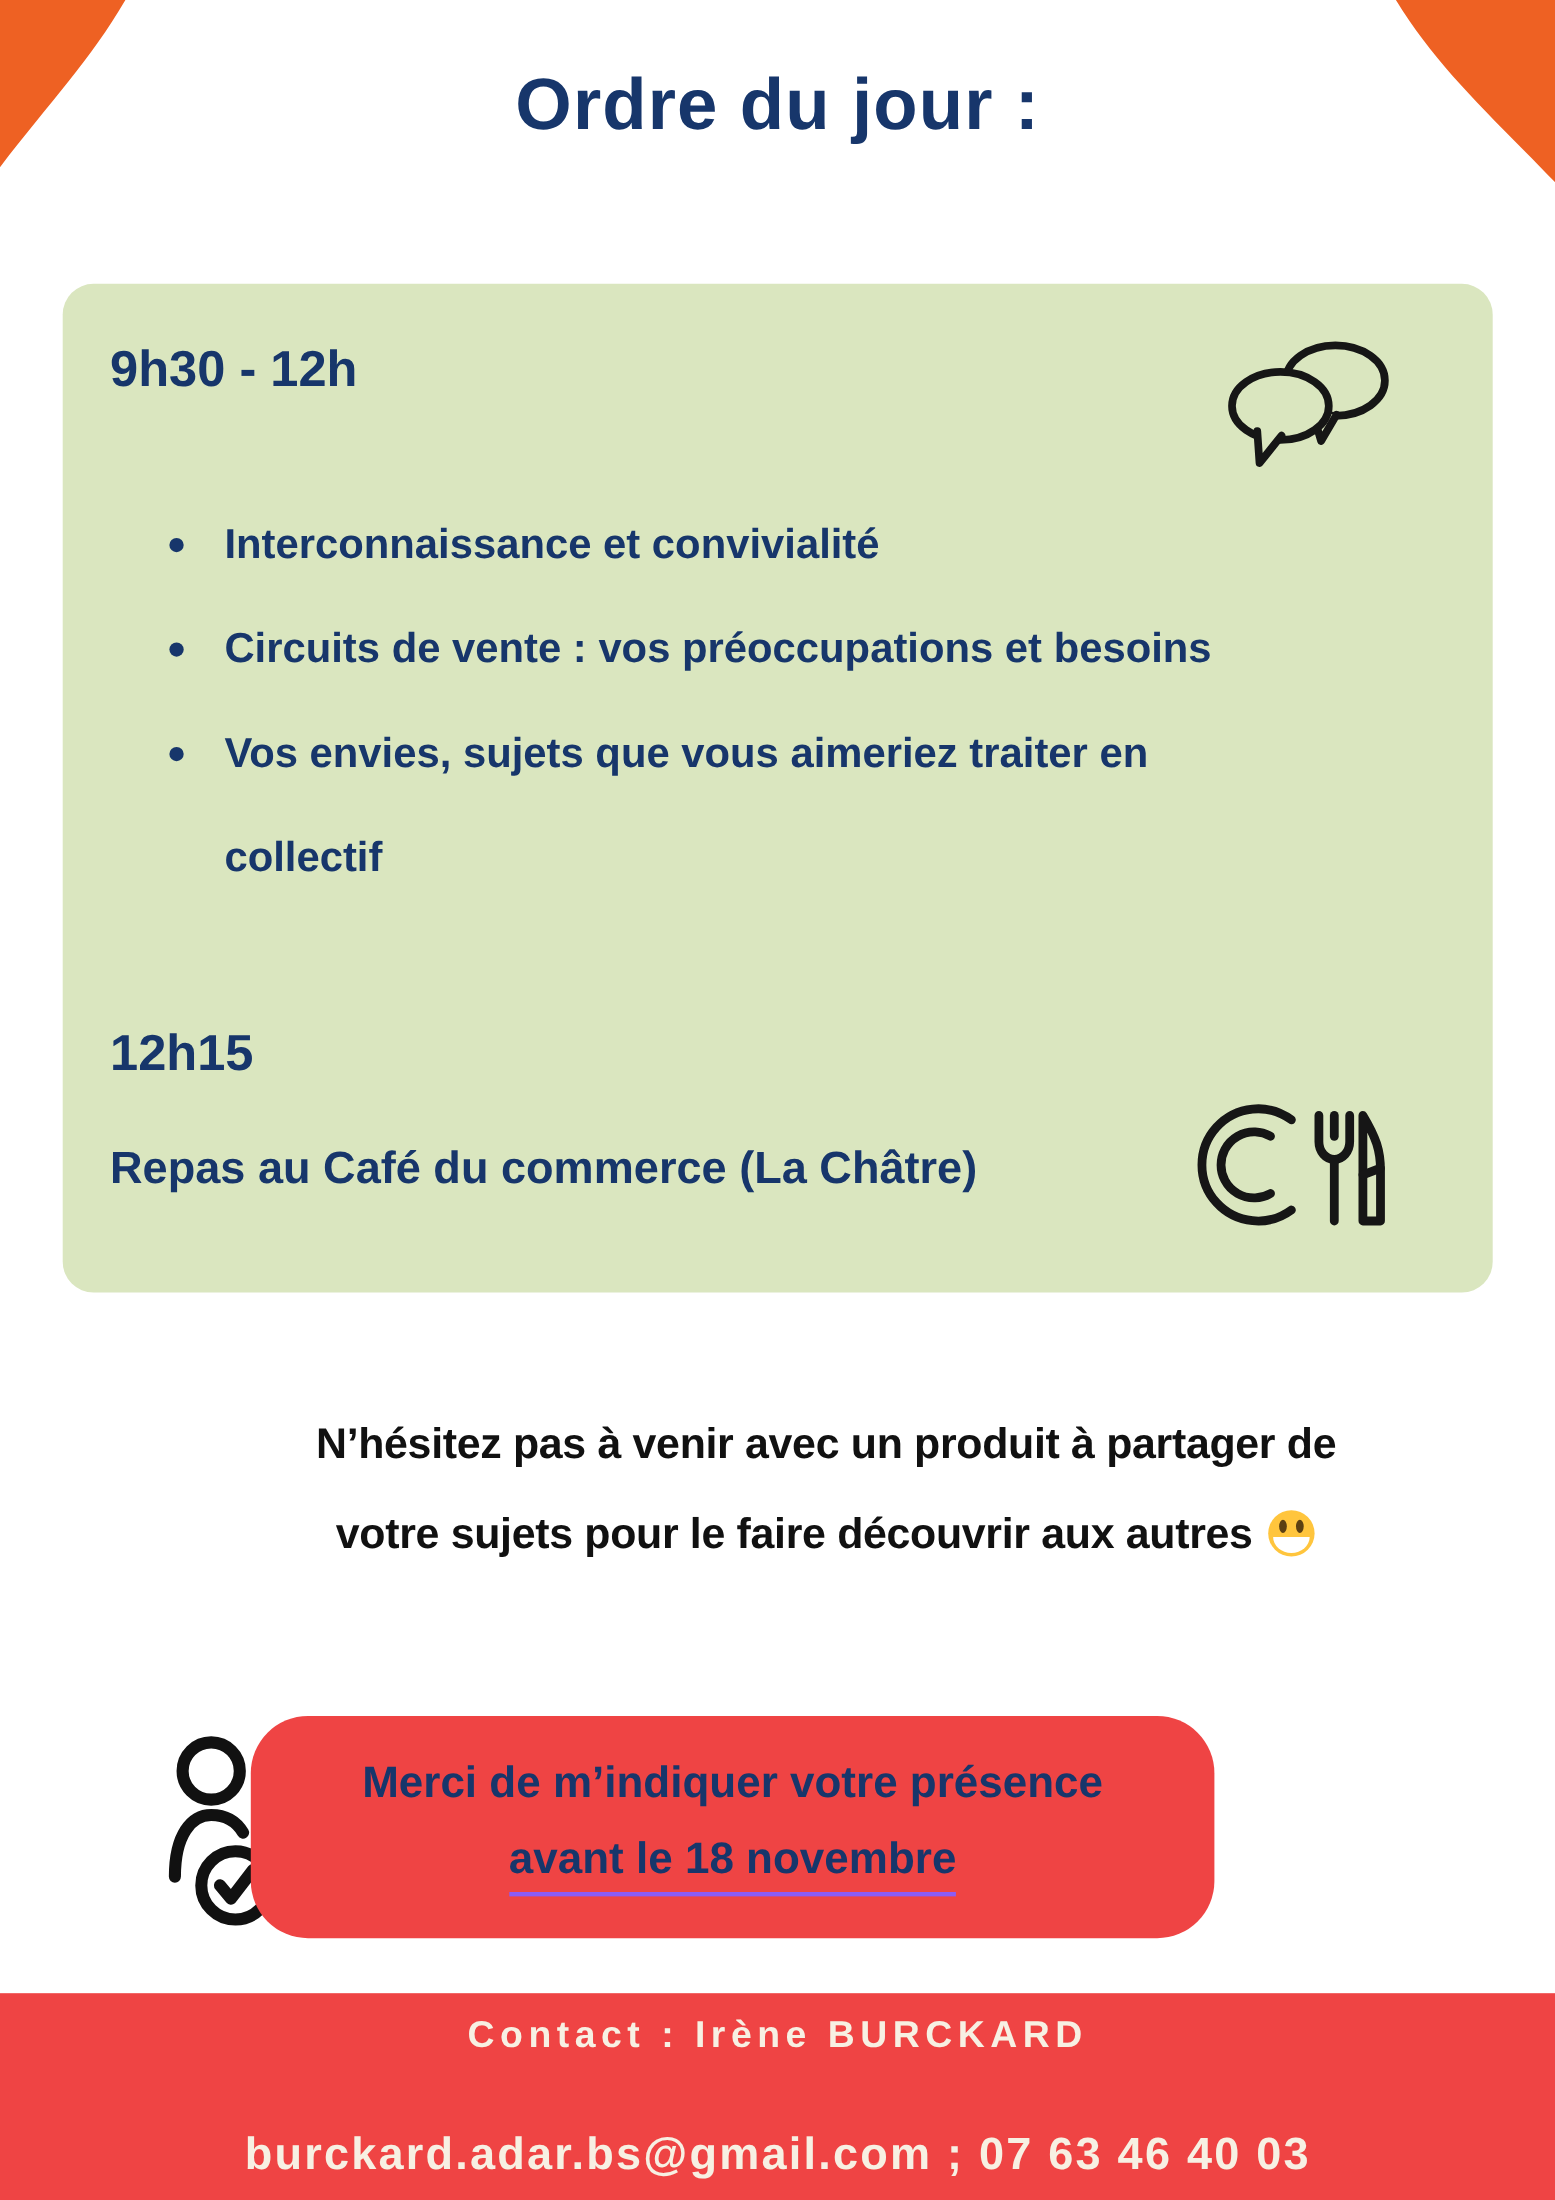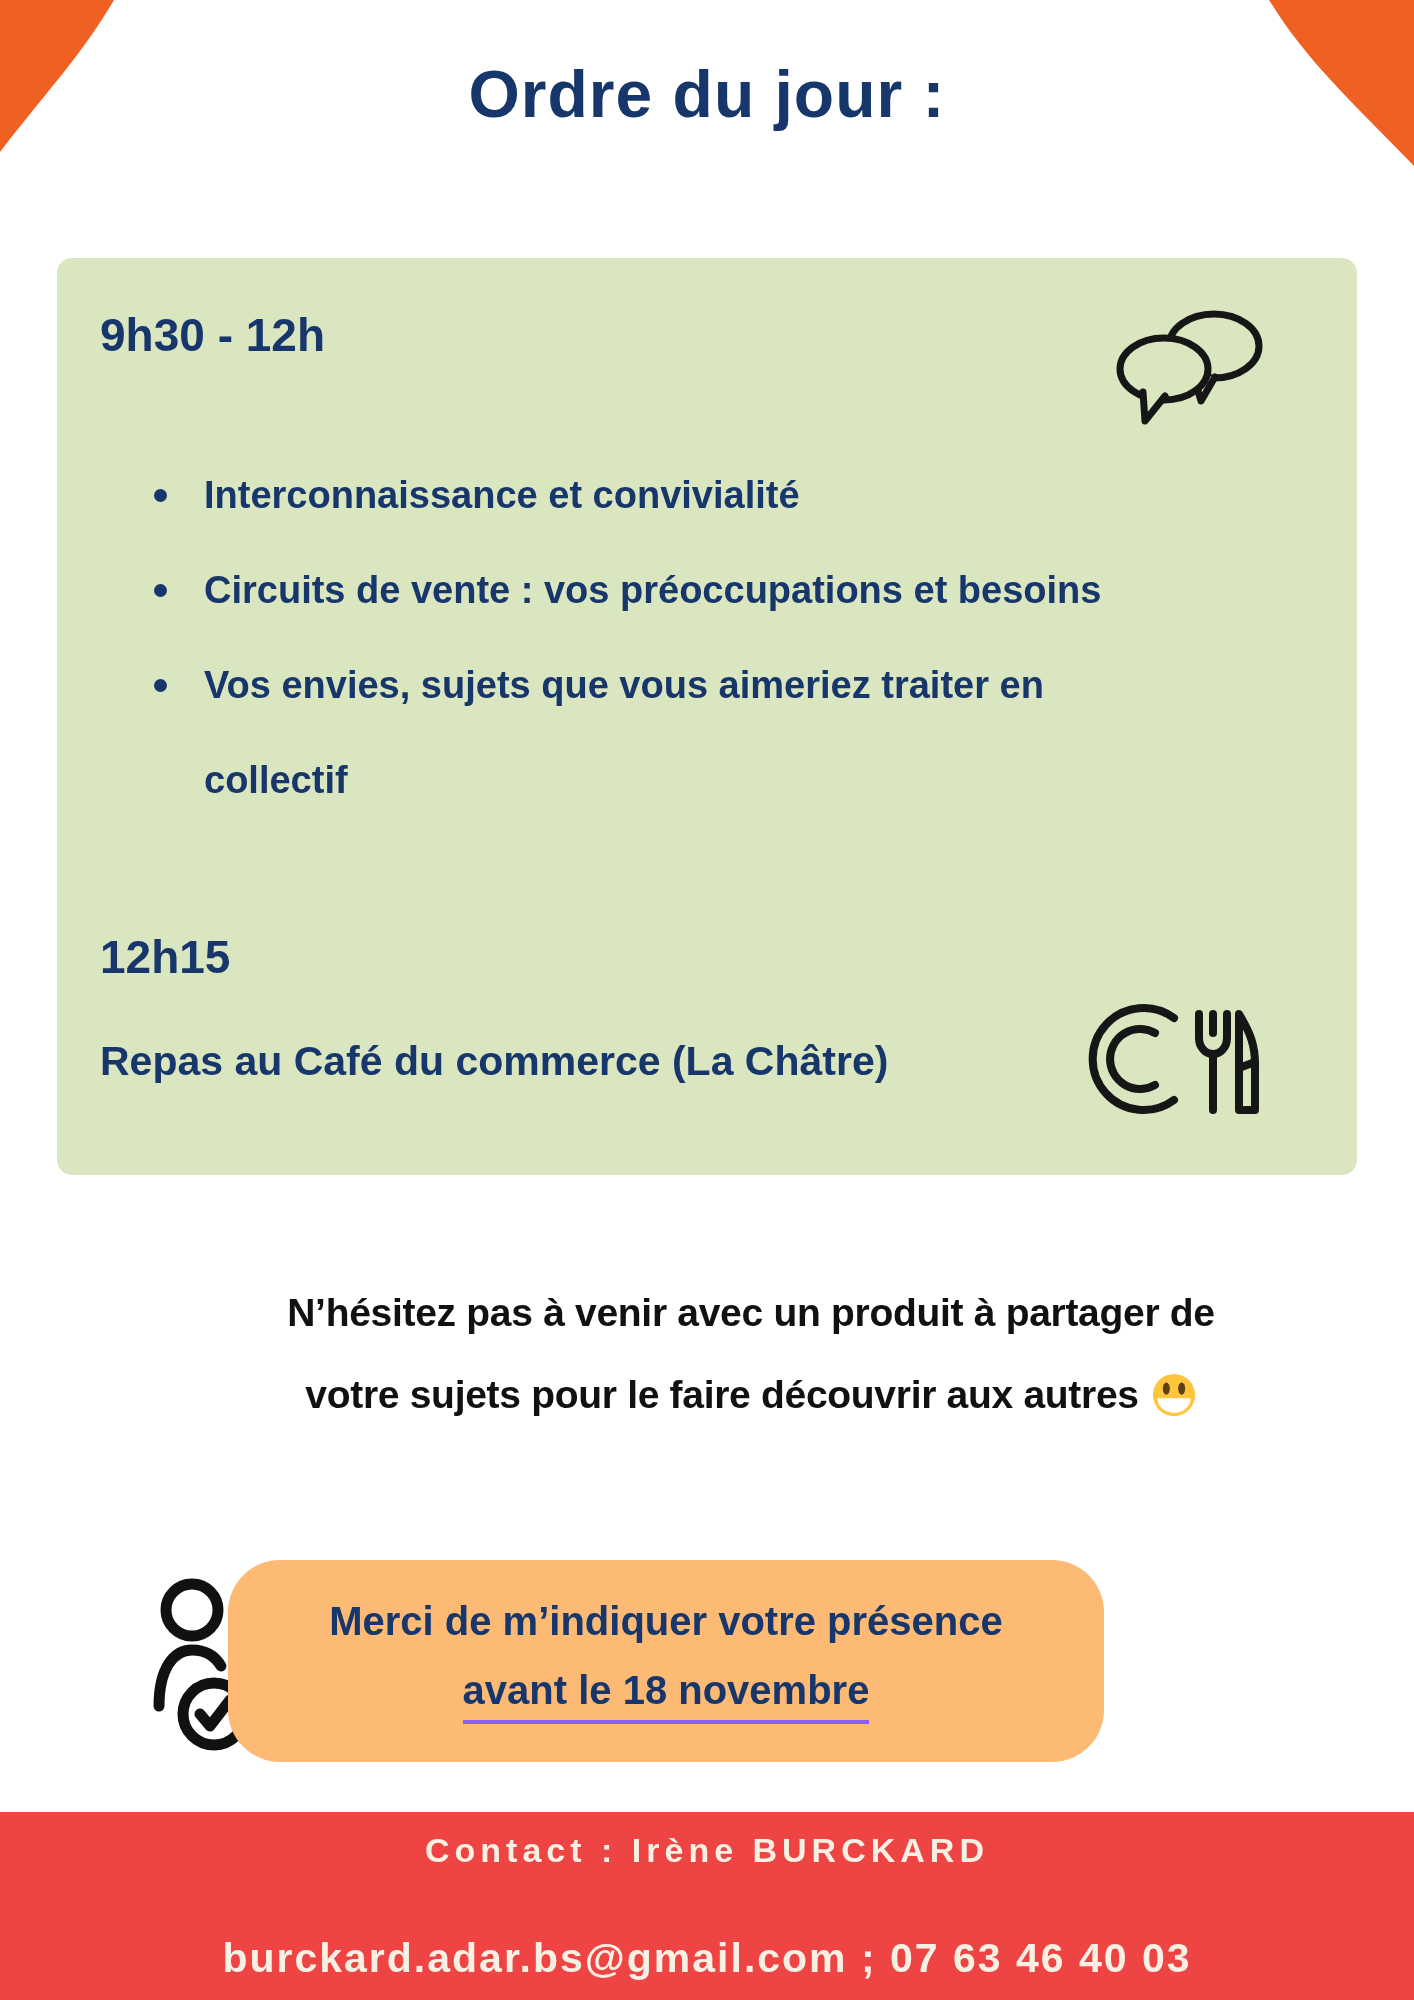--- a/index.html
+++ b/index.html
@@ -16,21 +16,21 @@
 
   .title{
     position:absolute;top:56px;left:0;width:100%;
     text-align:center;margin:0;
     font-size:66px;font-weight:bold;letter-spacing:1px;
     color:#17366B;
   }
 
   .agenda-card{
     position:absolute;left:57px;top:258px;width:1300px;height:917px;
-    background:#DAE6BF;border-radius:15px;box-sizing:border-box;
+    background:#DAE6BF;border-radius:28px;box-sizing:border-box;
   }
   .time1{position:absolute;left:43px;top:50px;margin:0;font-size:46px;font-weight:bold;color:#17366B;}
   .chat-icon{position:absolute;left:1058px;top:44px;}
   .topics{
     position:absolute;left:95px;top:190px;margin:0;padding:0;list-style:none;
     font-size:38px;font-weight:bold;color:#17366B;line-height:95px;
   }
   .topic{position:relative;padding-left:52px;}
   .dot{position:absolute;left:2px;top:41px;width:13px;height:13px;border-radius:50%;background:#17366B;}
   .topic-line{display:block;}
@@ -41,21 +41,21 @@
   .note{
     position:absolute;left:0;top:1272px;width:100%;
     text-align:center;font-size:39px;font-weight:bold;color:#111111;
     line-height:82px;letter-spacing:-0.3px;margin-left:44px;
   }
   .note .emoji{display:inline-block;vertical-align:-10px;margin-left:12px;}
 
   .person-icon{position:absolute;left:152px;top:1568px;}
   .rsvp-pill{
     position:absolute;left:228px;top:1560px;width:876px;height:202px;
-    background:#fdba74;border-radius:52px;
+    background:#ef4444;border-radius:52px;
     display:flex;flex-direction:column;align-items:center;justify-content:center;
     gap:24px;
     font-size:40px;font-weight:bold;color:#17366B;
   }
   .rsvp-line2{border-bottom:4px solid #8b5cf6;padding-bottom:7px;}
 
   .footer{
     position:absolute;left:0;bottom:0;width:100%;height:188px;
     background:#ef4444;color:#F7F0E3;
     display:flex;flex-direction:column;align-items:center;justify-content:center;

